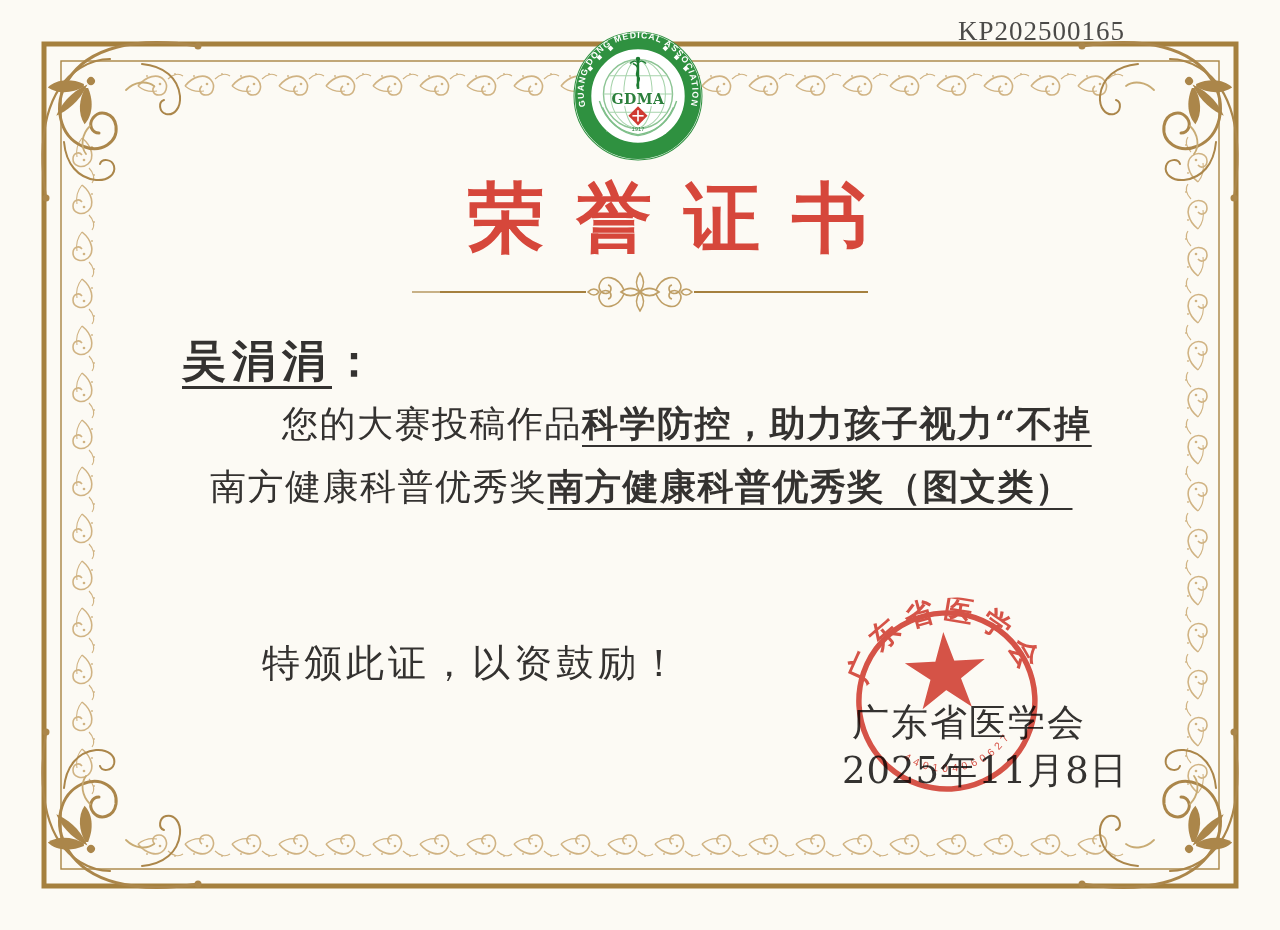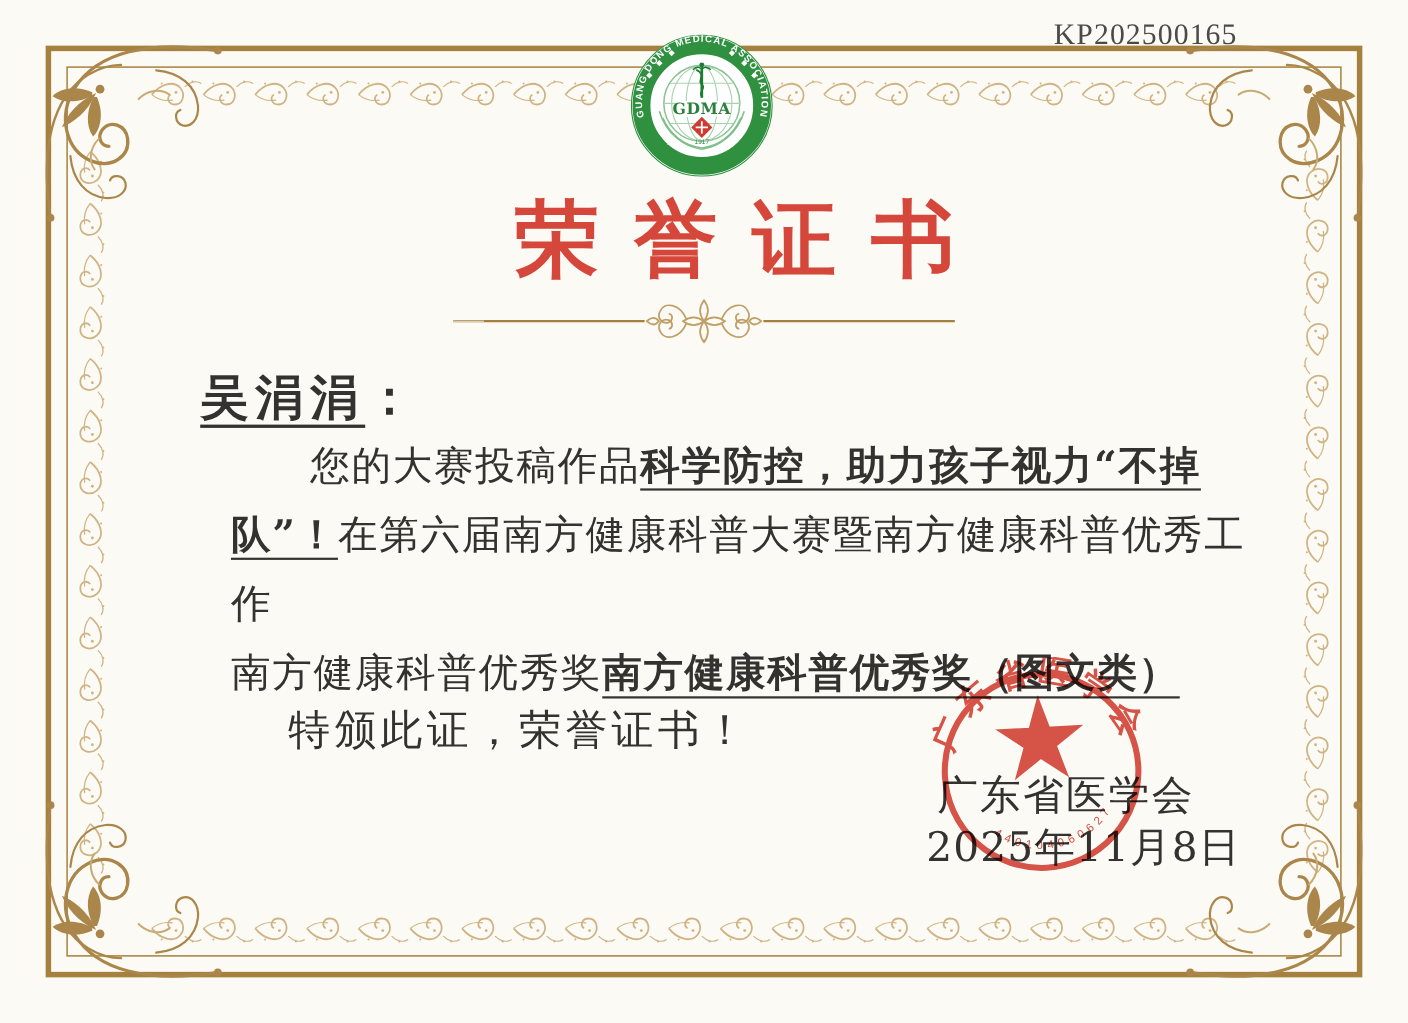--- a/index.html
+++ b/index.html
@@ -240,25 +240,24 @@
       <path d="M52,0 C48,-4 44,-4 41,0 C44,4 48,4 52,0 Z"></path>
     </g>
   </svg>
 
   <div class="abs recipient">
     <span class="uname">吴涓涓</span><span>：</span>
   </div>
 
   <div class="abs bodytext">
     <div><span class="indent"></span><span>您的大赛投稿作品</span><span class="fill">科学防控，助力孩子视力“不掉</span></div>
-    <div><span class="fill">队”！</span><span>在第六届南方健康科普大赛暨南方健康科普优秀工作</span></div>
     <div><span>南方健康科普优秀奖</span><span class="fill">南方健康科普优秀奖（图文类）</span></div>
   </div>
 
-  <div class="abs closing">特颁此证，荣誉证书！</div>
+  <div class="abs closing">特颁此证，以资鼓励！</div>
 
   <div class="abs issuer">广东省医学会</div>
   <div class="abs datetext">2025年11月8日</div>
 
   <svg class="abs seal" width="210" height="210" viewBox="0 0 210 210">
     <g stroke="#d5453a" fill="#d5453a">
       <circle cx="105" cy="103" r="88" fill="none" stroke-width="5.5"></circle>
       <g transform="translate(105,76)">
         <path d="M0,-42 L24.7,34 L-40,-13 L40,-13 L-24.7,34 Z" stroke="none"></path>
       </g>

